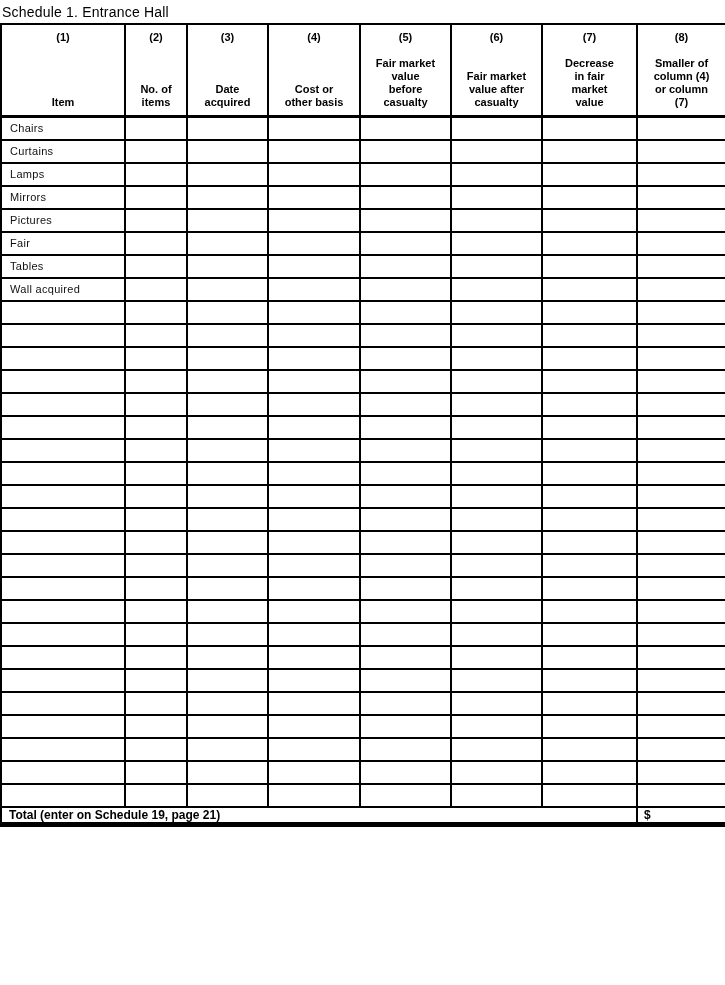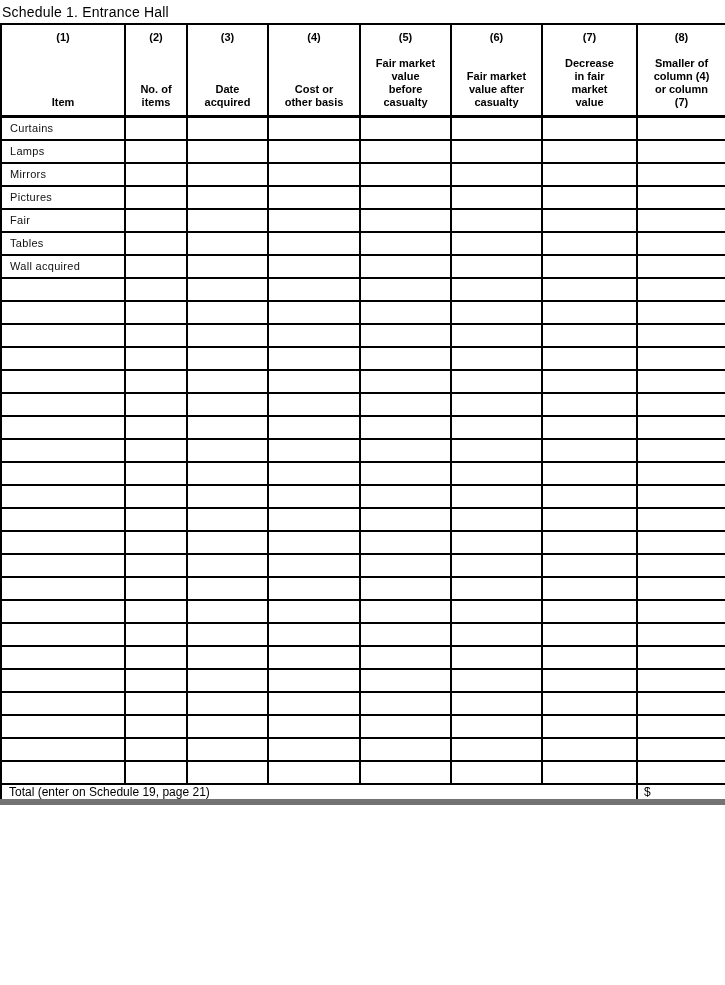--- a/index.html
+++ b/index.html
@@ -77,23 +77,23 @@
     vertical-align: middle;
   }
   td.item-cell {
     padding-left: 8px;
     font-weight: 400;
     letter-spacing: 0.3px;
     color: #111;
   }
   tr.total-row td {
     height: 18px;
-    font-weight: 400;
+    font-weight: 700;
     font-size: 12px;
-    border-bottom: 6px solid #737373;
+    border-bottom: 1px solid #737373;
   }
   td.total-label-cell { padding-left: 7px; }
   td.total-entry-cell { padding-left: 6px; }
 </style>
 </head>
 <body>
 
 <div class="page">
 
   <div class="title">
@@ -173,20 +173,30 @@
             <span class="hlabel">Smaller of
 column (4)
 or column
 (7)</span>
           </div>
         </th>
       </tr>
     </thead>
     <tbody>
 
+    <tr>
+          <td class="item-cell">Chairs</td>
+          <td class="entry-cell"></td>
+          <td class="entry-cell"></td>
+          <td class="entry-cell"></td>
+          <td class="entry-cell"></td>
+          <td class="entry-cell"></td>
+          <td class="entry-cell"></td>
+          <td class="entry-cell"></td>
+        </tr>
         <tr>
           <td class="item-cell">Curtains</td>
           <td class="entry-cell"></td>
           <td class="entry-cell"></td>
           <td class="entry-cell"></td>
           <td class="entry-cell"></td>
           <td class="entry-cell"></td>
           <td class="entry-cell"></td>
           <td class="entry-cell"></td>
         </tr>

